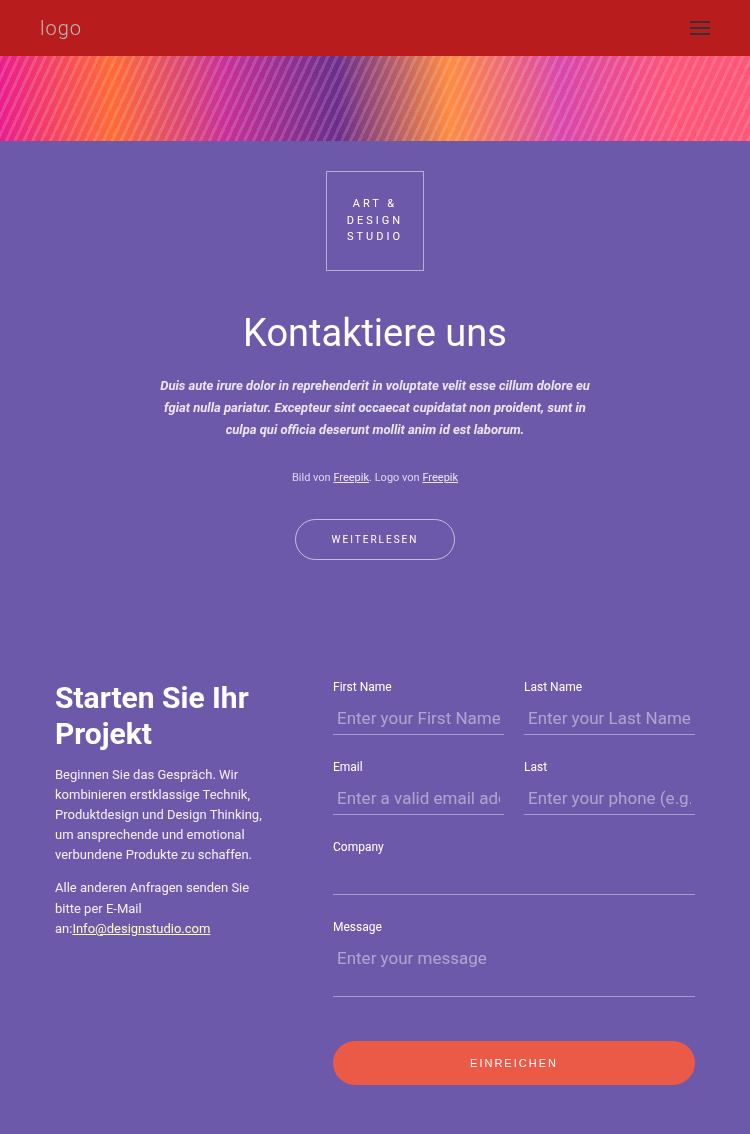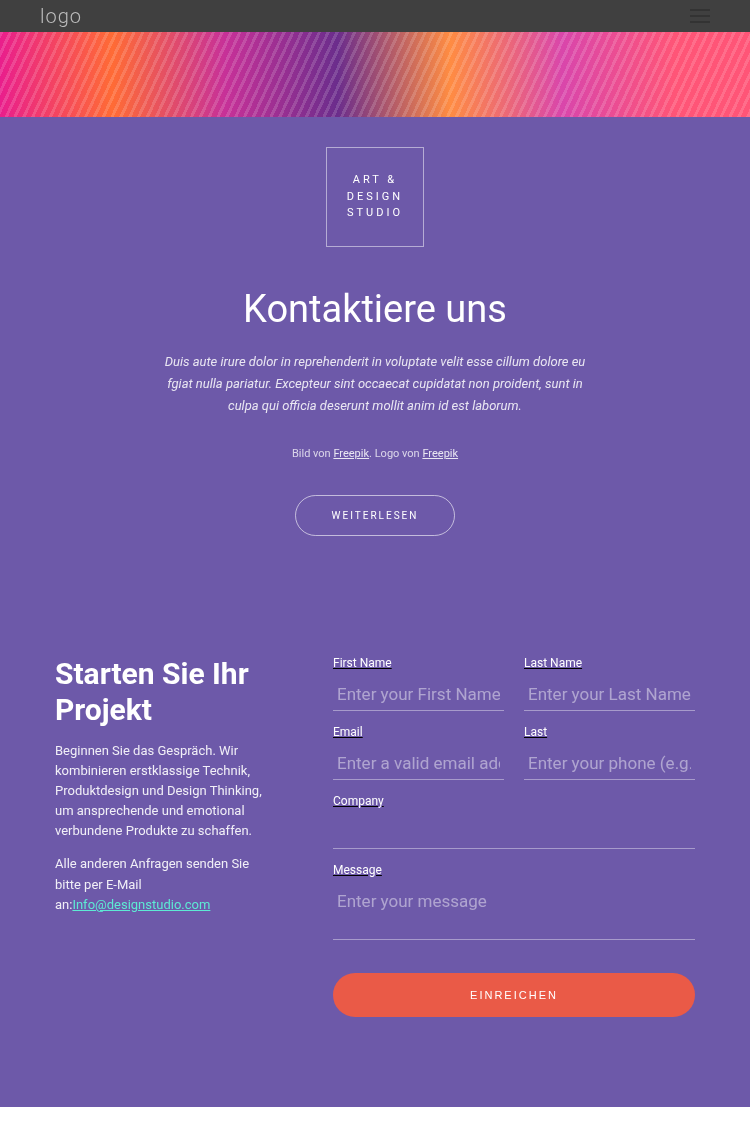--- a/index.html
+++ b/index.html
@@ -1,44 +1,44 @@
 <!DOCTYPE html>
 <html><head>
 <meta charset="utf-8">
 <style>
 * { margin: 0; padding: 0; box-sizing: border-box; }
 body { font-family: -apple-system, BlinkMacSystemFont, "Segoe UI", Roboto, sans-serif; width: 750px; }
 
-.header { background: #404040; padding: 4px 40px; display: flex; justify-content: space-between; align-items: center; }
+.header { background: #b91c1c; padding: 16px 40px; display: flex; justify-content: space-between; align-items: center; }
 .logo { color: #bbb; font-size: 20px; font-weight: 300; letter-spacing: 1px; }
 .menu-icon { display: flex; flex-direction: column; gap: 4px; cursor: pointer; }
 .menu-icon span { display: block; width: 20px; height: 2px; background: #333; }
 
 .hero-bg { height: 85px; background: linear-gradient(90deg, #e91e8c 0%, #ff6b35 15%, #c73198 30%, #6b2d8c 45%, #ff8c42 60%, #d946ab 75%, #ff5577 90%); position: relative; overflow: hidden; }
 .hero-bg::before { content:""; position:absolute; inset:0; background: repeating-linear-gradient(115deg, rgba(255,255,255,0.15) 0 3px, transparent 3px 8px); }
 
 .main { background: #6d59a9; padding: 0 0 90px 0; }
 
 .intro { text-align: center; padding: 30px 40px 60px; }
 .badge { display: inline-block; border: 1px solid rgba(255,255,255,0.5); padding: 24px 20px; margin-top: 0; }
 .badge-text { color: #fff; font-size: 11px; letter-spacing: 3px; line-height: 1.5; }
 .intro h1 { color: #fff; font-size: 38px; font-weight: 400; margin-top: 40px; }
-.intro-desc { color: rgba(255,255,255,0.85); font-style: italic; font-size: 13px; line-height: 1.7; max-width: 430px; margin: 20px auto 0; }
+.intro-desc { color: rgba(255,255,255,0.85); font-style: italic; font-size: 13px; line-height: 1.7; max-width: 430px; margin: 20px auto 0; font-weight: bold; }
 .credit { color: rgba(255,255,255,0.75); font-size: 11px; margin-top: 30px; }
 .credit a { color: rgba(255,255,255,0.85); text-decoration: underline; }
 .btn-outline { display: inline-block; border: 1px solid rgba(255,255,255,0.6); color: #fff; font-size: 10px; letter-spacing: 2px; padding: 14px 36px; border-radius: 30px; margin-top: 35px; cursor: pointer; }
 
 .form-section { display: flex; padding: 60px 55px 0; gap: 58px; }
 .form-left { flex: 0 0 220px; }
 .form-left h2 { color: #fff; font-size: 30px; font-weight: 700; line-height: 1.2; }
 .form-left p { color: rgba(255,255,255,0.9); font-size: 13px; line-height: 1.55; margin-top: 13px; }
-.form-left a { color: #5eead4; text-decoration: underline; }
+.form-left a { color: #fef9c3; text-decoration: underline; }
 
 .form-right { flex: 1; }
-.row { display: flex; gap: 20px; margin-bottom: 14px; text-decoration: underline; }
+.row { display: flex; gap: 20px; margin-bottom: 25px; }
 .field { flex: 1; }
 .field label { display: block; color: #fff; font-size: 12px; margin-bottom: 8px; }
 .field input, .field textarea { width: 100%; background: transparent; border: none; border-bottom: 1px solid rgba(255,255,255,0.4); color: #fff; font-size: 17px; padding: 6px 4px; outline: none; font-family: inherit; }
 .field input::placeholder, .field textarea::placeholder { color: rgba(255,255,255,0.45); }
 .field textarea { resize: none; height: 55px; }
 .btn-submit { width: 100%; background: #ea5a47; color: #fff; border: none; padding: 16px; font-size: 11px; letter-spacing: 2px; border-radius: 30px; cursor: pointer; margin-top: 15px; }
 </style>
 </head>
 <body>
 

